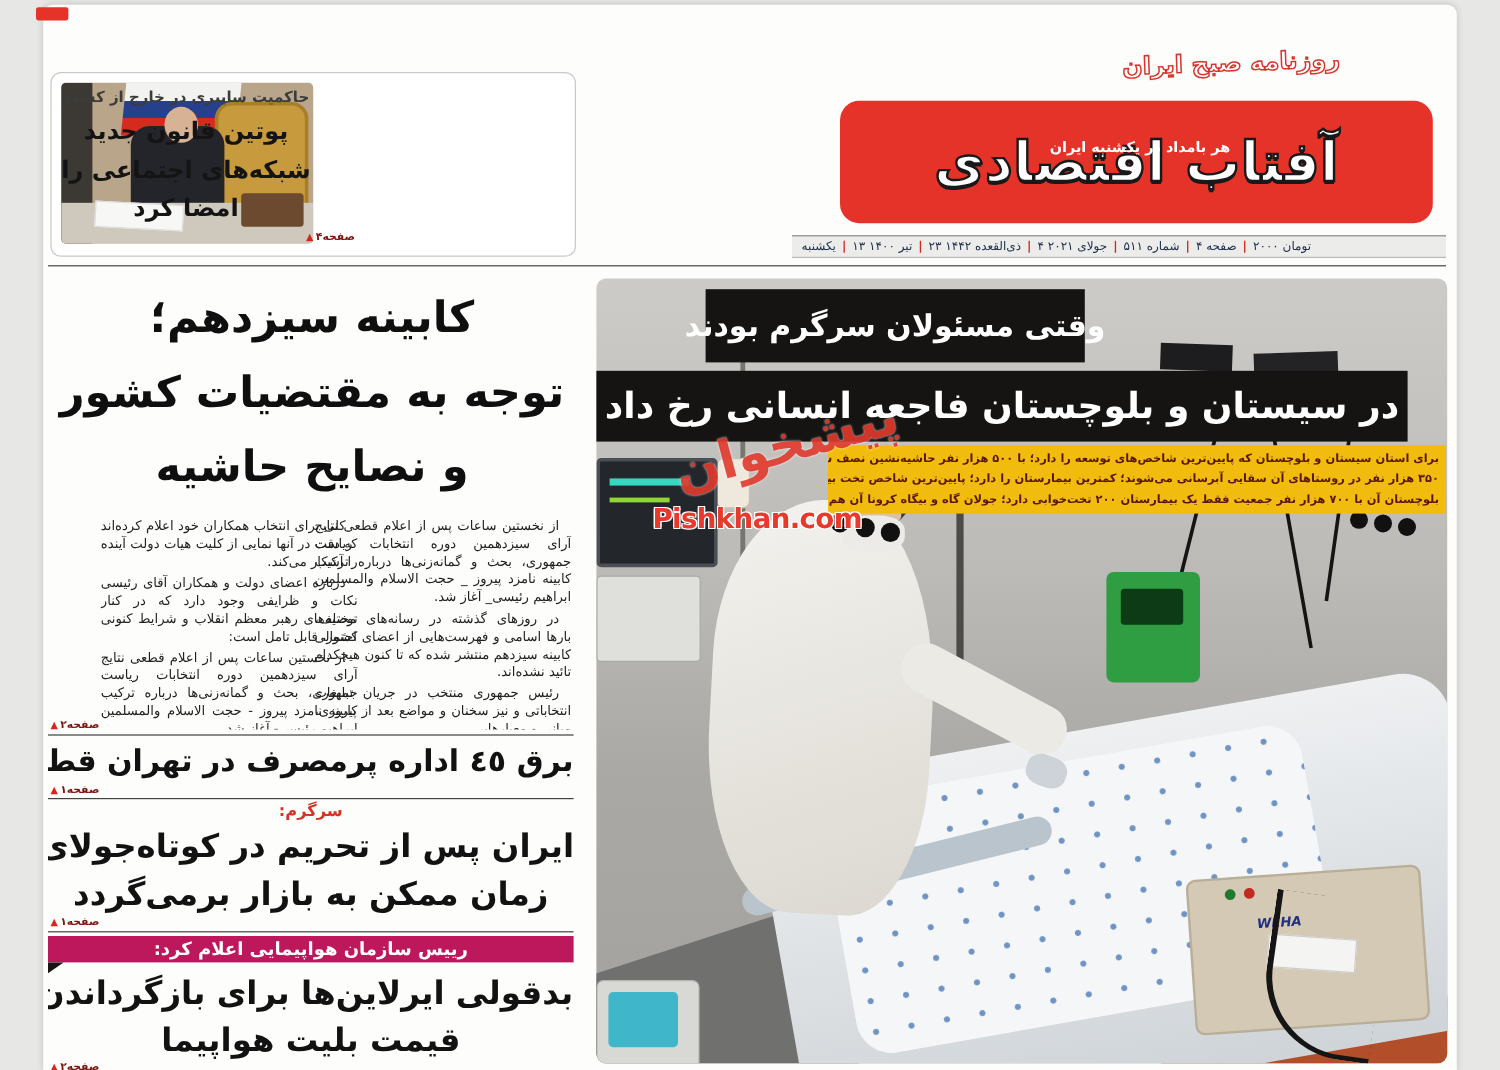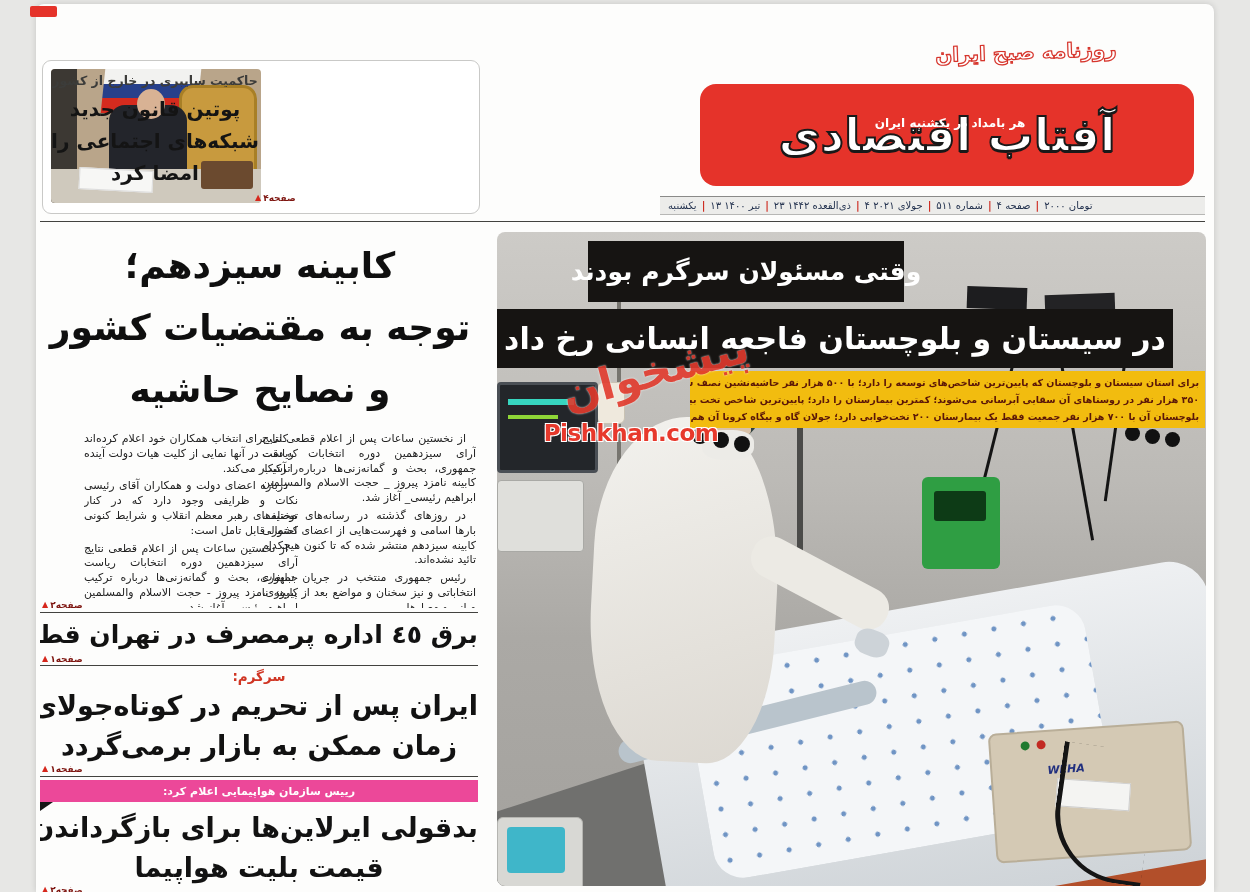--- a/index.html
+++ b/index.html
@@ -25,21 +25,21 @@
   .dateline .sep{color:#ce2b20;margin:0 5px;font-weight:bold;}
   .hr{position:absolute;border-top:1.6px solid #42423f;height:0;}
   
   .cab-headline{left:42px;top:234px;width:436px;text-align:center;font-weight:bold;color:#0f0f0f;font-size:36px;line-height:63px;white-space:nowrap;overflow:hidden;}
   .bodycol{top:432px;width:214px;height:176px;overflow:hidden;font-size:11px;line-height:14.8px;text-align:justify;color:#222;}
   .bodycol p{margin:0 0 3px 0;text-indent:10px;}
   .pmark{position:absolute;display:flex;direction:ltr;align-items:center;gap:2px;font-size:9px;font-weight:bold;color:#7e1510;}
   .pmark .tri{color:#d6271c;font-size:8px;line-height:8px;}
   .brief-h{position:absolute;width:438px;left:40px;text-align:center;font-weight:bold;color:#121212;white-space:nowrap;overflow:hidden;}
   .kicker-red{left:40px;top:668px;width:438px;text-align:center;font-size:13.5px;font-weight:bold;color:#d03624;}
-  .banner{left:40px;top:780px;width:438px;height:22px;background:#ec4899;color:#fff;display:flex;align-items:center;justify-content:center;font-size:11px;font-weight:bold;}
+  .banner{left:40px;top:780px;width:438px;height:22px;background:#be185d;color:#fff;display:flex;align-items:center;justify-content:center;font-size:15px;font-weight:bold;}
   .wedge{left:40px;top:802px;width:0;height:0;border-top:9px solid #161616;border-right:13px solid transparent;}
   
   .photo{left:497px;top:232px;width:709px;height:654px;border-radius:8px;overflow:hidden;background:linear-gradient(180deg,#cdcbc7 0%,#bcbab6 38%,#aba9a5 62%,#a3a19d 100%);z-index:1;}
   .ph{position:absolute;}
   .bar{position:absolute;background:#161412;color:#fff;display:flex;align-items:center;justify-content:center;font-weight:bold;white-space:nowrap;z-index:5;}
   .bar1{left:588px;top:241px;width:316px;height:61px;font-size:25px;}
   .bar2{left:497px;top:309px;width:676px;height:59px;font-size:30px;letter-spacing:-0.5px;}
   .leadbox{left:690px;top:371px;width:515px;height:57px;background:#f2bc0f;z-index:5;padding:3px 6px;box-sizing:border-box;overflow:hidden;}
   .leadbox div{font-size:9.5px;font-weight:bold;color:#5a1608;line-height:17px;white-space:nowrap;text-align:center;}
   .wm-script{left:555px;top:345px;width:200px;text-align:center;font-size:44px;font-weight:bold;color:#e23a2d;opacity:.9;transform:rotate(-15deg);z-index:9;text-shadow:0 0 2px #fff;}

